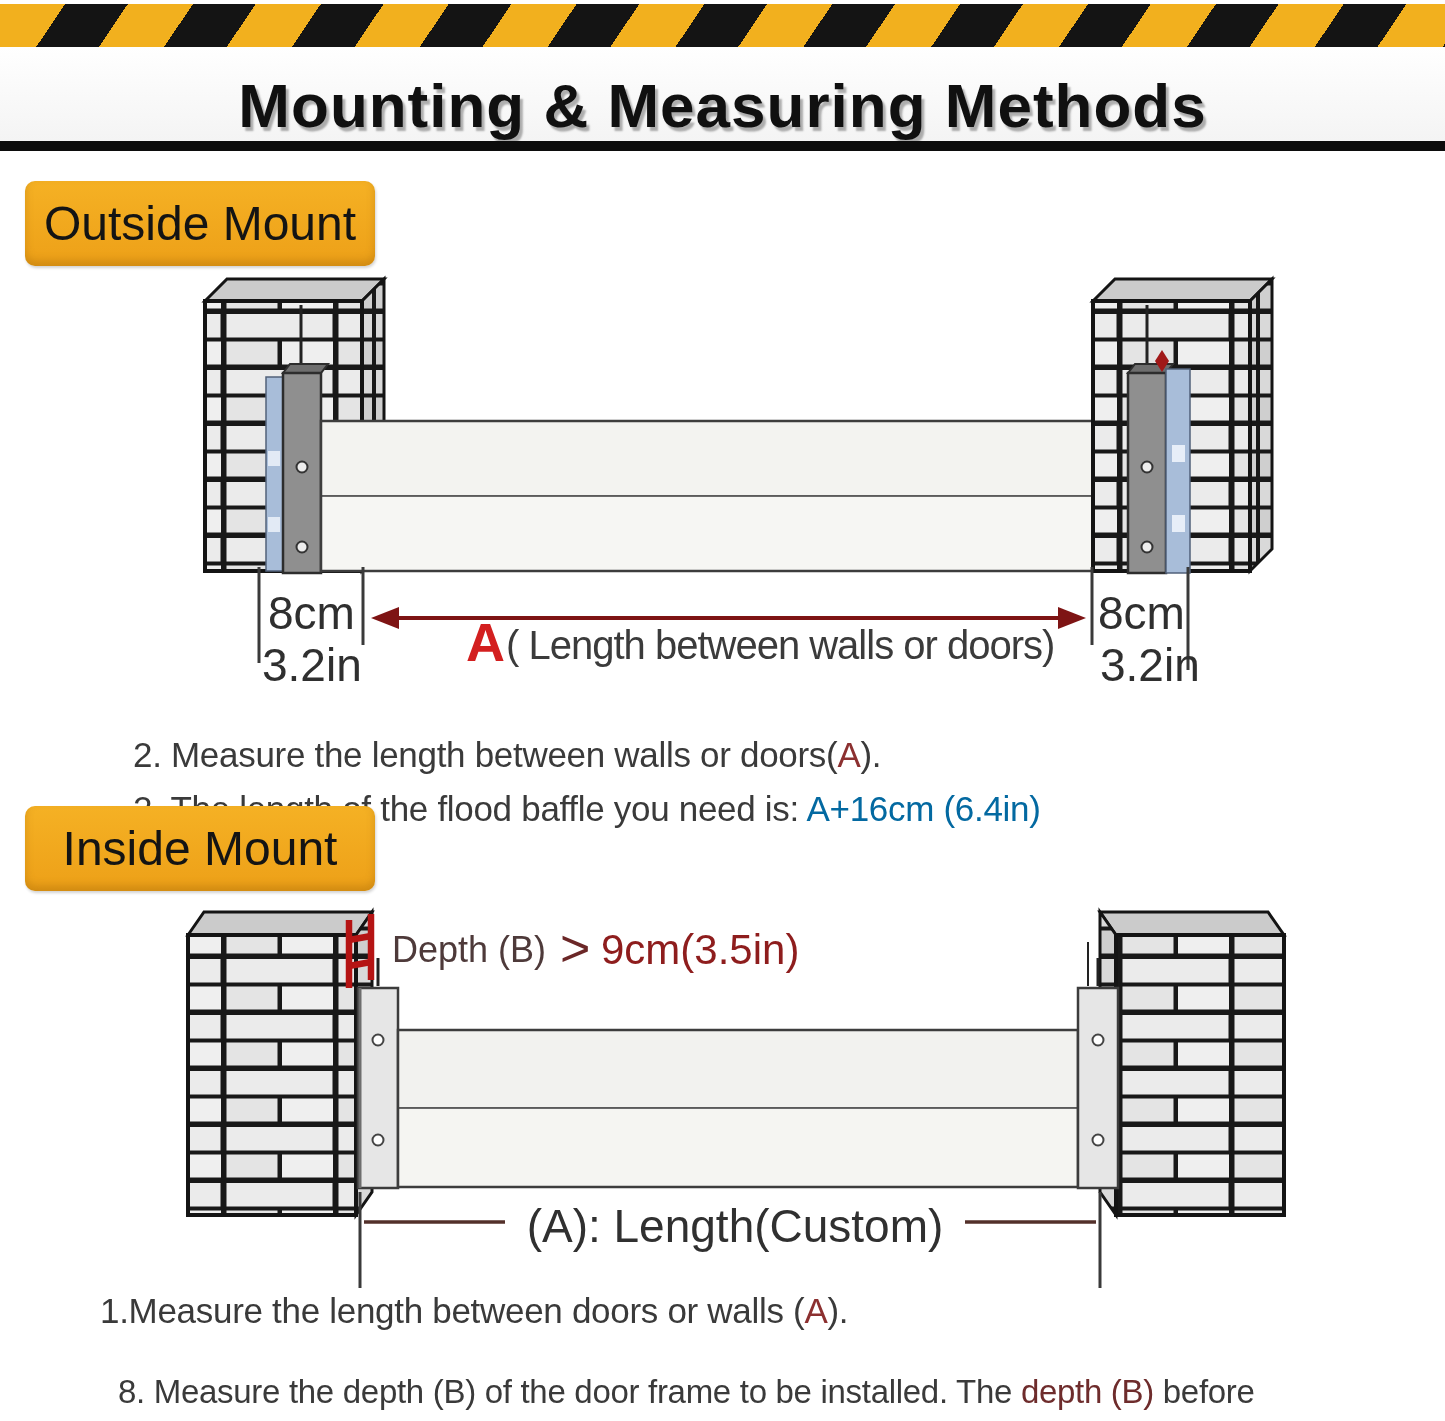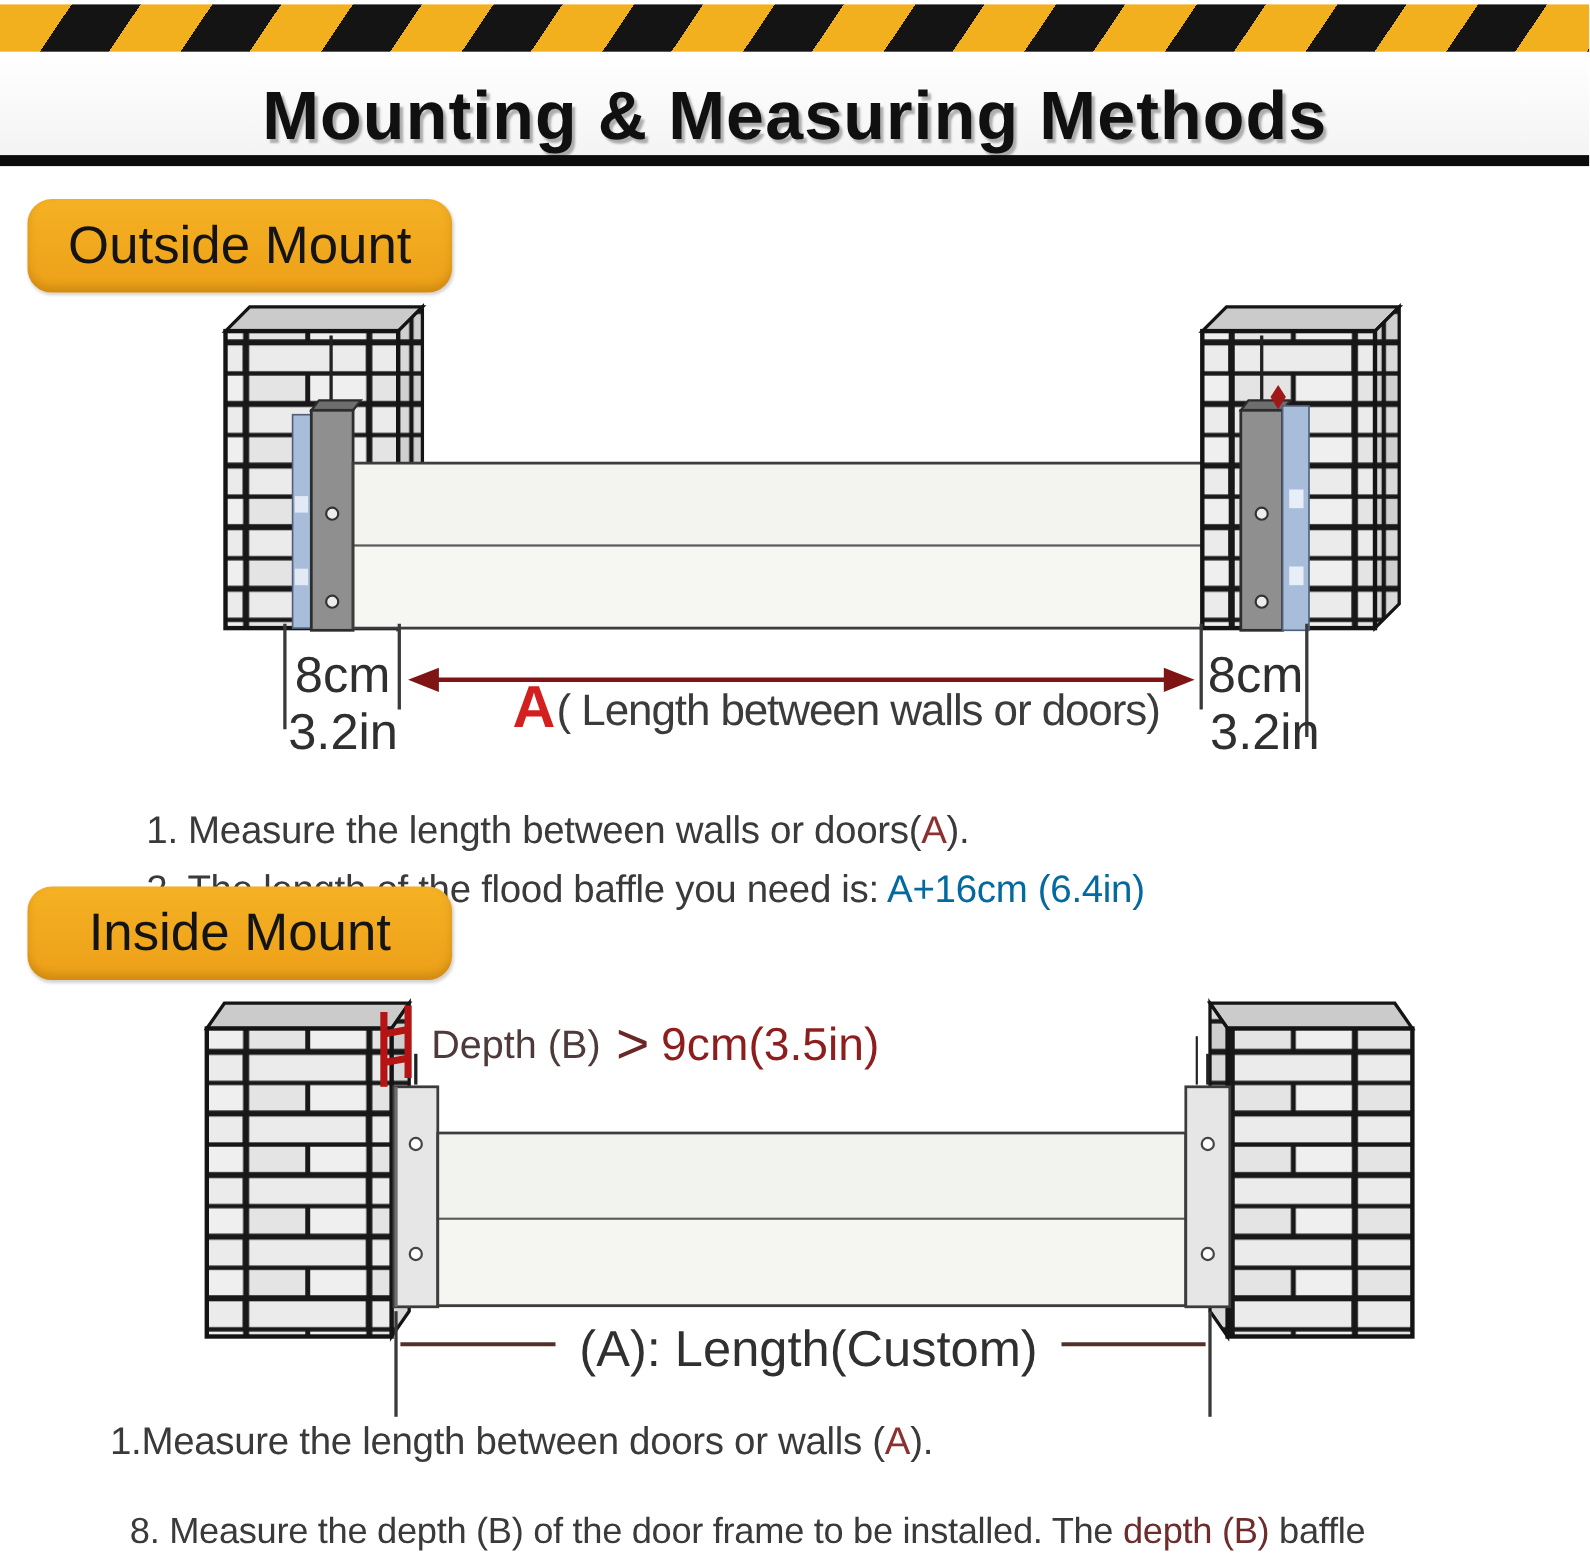--- a/index.html
+++ b/index.html
@@ -20,21 +20,21 @@
   .page-title {
     font-size:62px; font-weight:700; color:#101010; letter-spacing:1px;
     text-shadow:3px 4px 2px rgba(0,0,0,0.30);
     white-space:nowrap;
   }
   .header-divider {
     position:absolute; top:141px; left:0; width:1445px; height:10px; background:#0c0c0c;
   }
   
   .badge {
-    position:absolute; width:386px; height:85px; border-radius:22px;
+    position:absolute; width:350px; height:85px; border-radius:10px;
     background:linear-gradient(#f5b124, #eda018);
     box-shadow:inset 0 -5px 8px rgba(140,85,0,0.30), 1px 2px 3px rgba(0,0,0,0.18);
     display:flex; align-items:center; justify-content:center;
     font-size:48px; color:#141414; white-space:nowrap;
   }
   #badge-outside { left:25px; top:181px; }
   #badge-inside  { left:25px; top:806px; }
   
   .diagram { position:absolute; left:0; width:1445px; }
   #svg-outside { top:255px; height:430px; }
@@ -138,21 +138,21 @@
       </g>
       <text x="268" y="374" font-size="46" fill="#2f2f2f">8cm</text>
       <text x="262" y="426" font-size="46" fill="#2f2f2f">3.2in</text>
       <text x="1098" y="374" font-size="46" fill="#2f2f2f">8cm</text>
       <text x="1100" y="426" font-size="46" fill="#2f2f2f">3.2in</text>
       <text x="466" y="406" font-size="54" font-weight="bold" fill="#d31f1f">A</text>
       <text x="506" y="404" font-size="40" letter-spacing="-1" fill="#3b3b3b">( Length between walls or doors)</text>
     </g>
   </svg>
 
-  <p class="step" id="out-step1"><span>1. Measure the length between walls or doors(</span><span class="red-a">A</span><span>).</span></p>
+  <p class="step" id="out-step1"><span>2. Measure the length between walls or doors(</span><span class="red-a">A</span><span>).</span></p>
   <p class="step" id="out-step2"><span>2. The length of the flood baffle you need is: </span><span class="maroon-val">A+16cm (6.4in)</span></p>
 
   <div class="badge" id="badge-inside">Inside Mount</div>
 
   <svg class="diagram" id="svg-inside" viewBox="0 0 1445 400">
     <defs>
       <pattern id="pb2" width="112" height="56" patternUnits="userSpaceOnUse">
         <rect width="112" height="56" fill="#181818"></rect>
         <rect x="2.5" y="3" width="106" height="23.5" fill="#ebebeb"></rect>
         <rect x="2.5" y="30.5" width="51" height="23" fill="#e4e4e4"></rect>
@@ -214,16 +214,16 @@
     <g>
       <line x1="360" y1="292" x2="360" y2="388" stroke="#3a3a3a" stroke-width="3"></line>
       <line x1="1100" y1="292" x2="1100" y2="388" stroke="#3a3a3a" stroke-width="3"></line>
       <line x1="364" y1="322" x2="505" y2="322" stroke="#53302a" stroke-width="3.5"></line>
       <line x1="965" y1="322" x2="1096" y2="322" stroke="#53302a" stroke-width="3.5"></line>
       <text x="735" y="342" font-size="46" fill="#303030" text-anchor="middle">(A): Length(Custom)</text>
     </g>
   </svg>
 
   <p class="step" id="in-step1"><span>1.Measure the length between doors or walls (</span><span class="red-a">A</span><span>).</span></p>
-  <p class="step" id="in-step2a"><span>8. Measure the depth (B) of the door frame to be installed. The </span><span class="maroon-hl">depth (B)</span><span> baffle</span></p>
+  <p class="step" id="in-step2a"><span>8. Measure the depth (B) of the door frame to be installed. The </span><span class="maroon-hl">depth (B)</span><span> before</span></p>
   <p class="step" id="in-step2b"><span>to be greater than 9cm (3.5in) before the flood protection baffle can be installed.</span></p>
 
 </div>
 
 </body></html>

